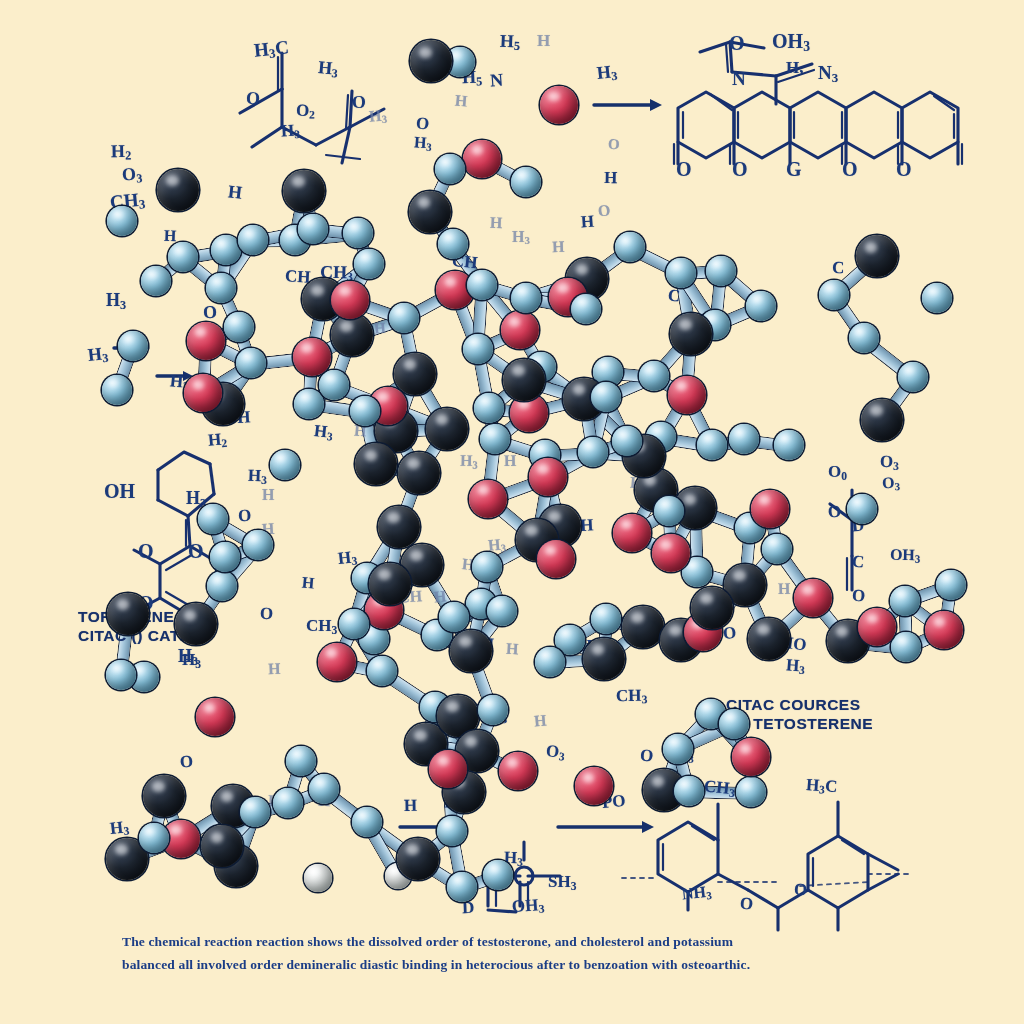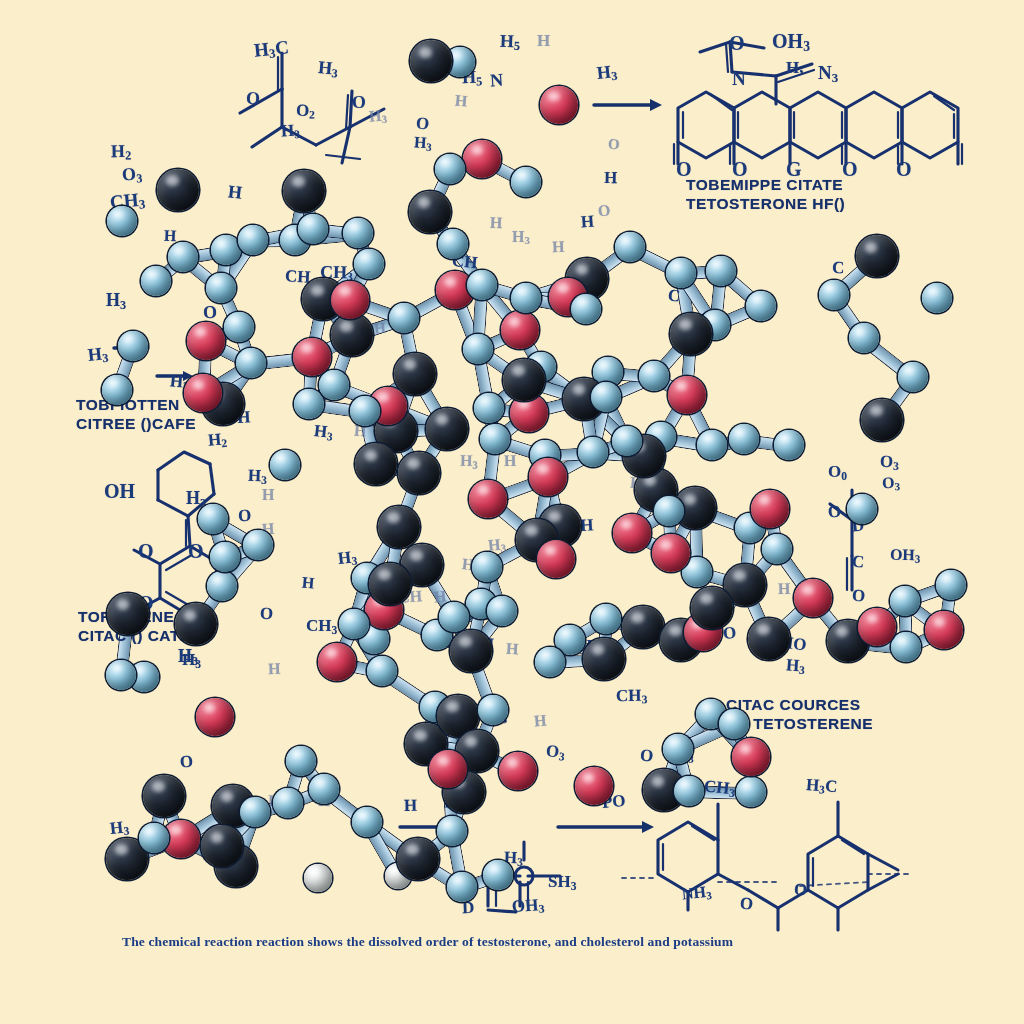--- a/index.html
+++ b/index.html
@@ -679,31 +679,28 @@
       <div class="atom a-H" style="left:206.3px;top:273.2px;width:30px;height:30px;z-index:12;"></div>
       <div class="atom a-C" style="left:826.6px;top:620.1px;width:42px;height:42px;z-index:13;"></div>
       <div class="atom a-H" style="left:890.2px;top:585.9px;width:30px;height:30px;z-index:14;"></div>
       <div class="atom a-H" style="left:891.4px;top:632.4px;width:30px;height:30px;z-index:15;"></div>
       <div class="atom a-H" style="left:483.0px;top:860.4px;width:30px;height:30px;z-index:16;"></div>
       <div class="atom a-H" style="left:447.1px;top:871.8px;width:30px;height:30px;z-index:17;"></div>
       <div class="atom a-Hw" style="left:304.0px;top:864.0px;width:28px;height:28px;z-index:18;"></div>
       <div class="atom a-Hw" style="left:385.0px;top:863.0px;width:26px;height:26px;z-index:19;"></div>
     </div>
 
-  <div class="blocklbl" style="left:686px;top:176px;font-size:15.5px;">TOBEMIPPE CITATE
-TETOSTERONE HF()</div>
-  <div class="blocklbl" style="left:76px;top:396px;font-size:15.5px;">TOBFIOTTEN
-CITREE ()CAFE</div>
   <div class="blocklbl" style="left:78px;top:608px;font-size:15.5px;">TOROBIENE
 CITAC () CATE</div>
   <div class="blocklbl" style="left:726px;top:696px;font-size:15.5px;">CITAC COURCES
 OF TETOSTERENE</div>
 
   <div class="caption">
     <div>The chemical reaction reaction shows the dissolved order of testosterone, and cholesterol and potassium</div>
+    <div>balanced all involved order demineralic diastic binding in heterocious after to benzoation with osteoarthic.</div>
   </div>
 
 <div class="atomlbl" style="left: 254px; top: 38px; font-size: 19px; transform: rotate(-6deg);">H<sub>3</sub>C</div>
     <div class="atomlbl" style="left: 318px; top: 58px; font-size: 18px; transform: rotate(5deg);">H<sub>3</sub></div>
     <div class="atomlbl" style="left: 246px; top: 88px; font-size: 18px; transform: rotate(3deg);">O</div>
     <div class="atomlbl" style="left: 296px; top: 101px; font-size: 17px; transform: rotate(1deg);">O<sub>2</sub></div>
     <div class="atomlbl" style="left: 352px; top: 92px; font-size: 18px; transform: rotate(-1deg);">O</div>
     <div class="atomlbl" style="left: 281px; top: 121px; font-size: 17px; transform: rotate(-3deg);">H<sub>3</sub></div>
     <div class="atomlbl faint" style="left: 369px; top: 107px; font-size: 16px; transform: rotate(-5deg);">H<sub>3</sub></div>
     <div class="atomlbl" style="left: 416px; top: 114px; font-size: 17px; transform: rotate(6deg);">O</div>

